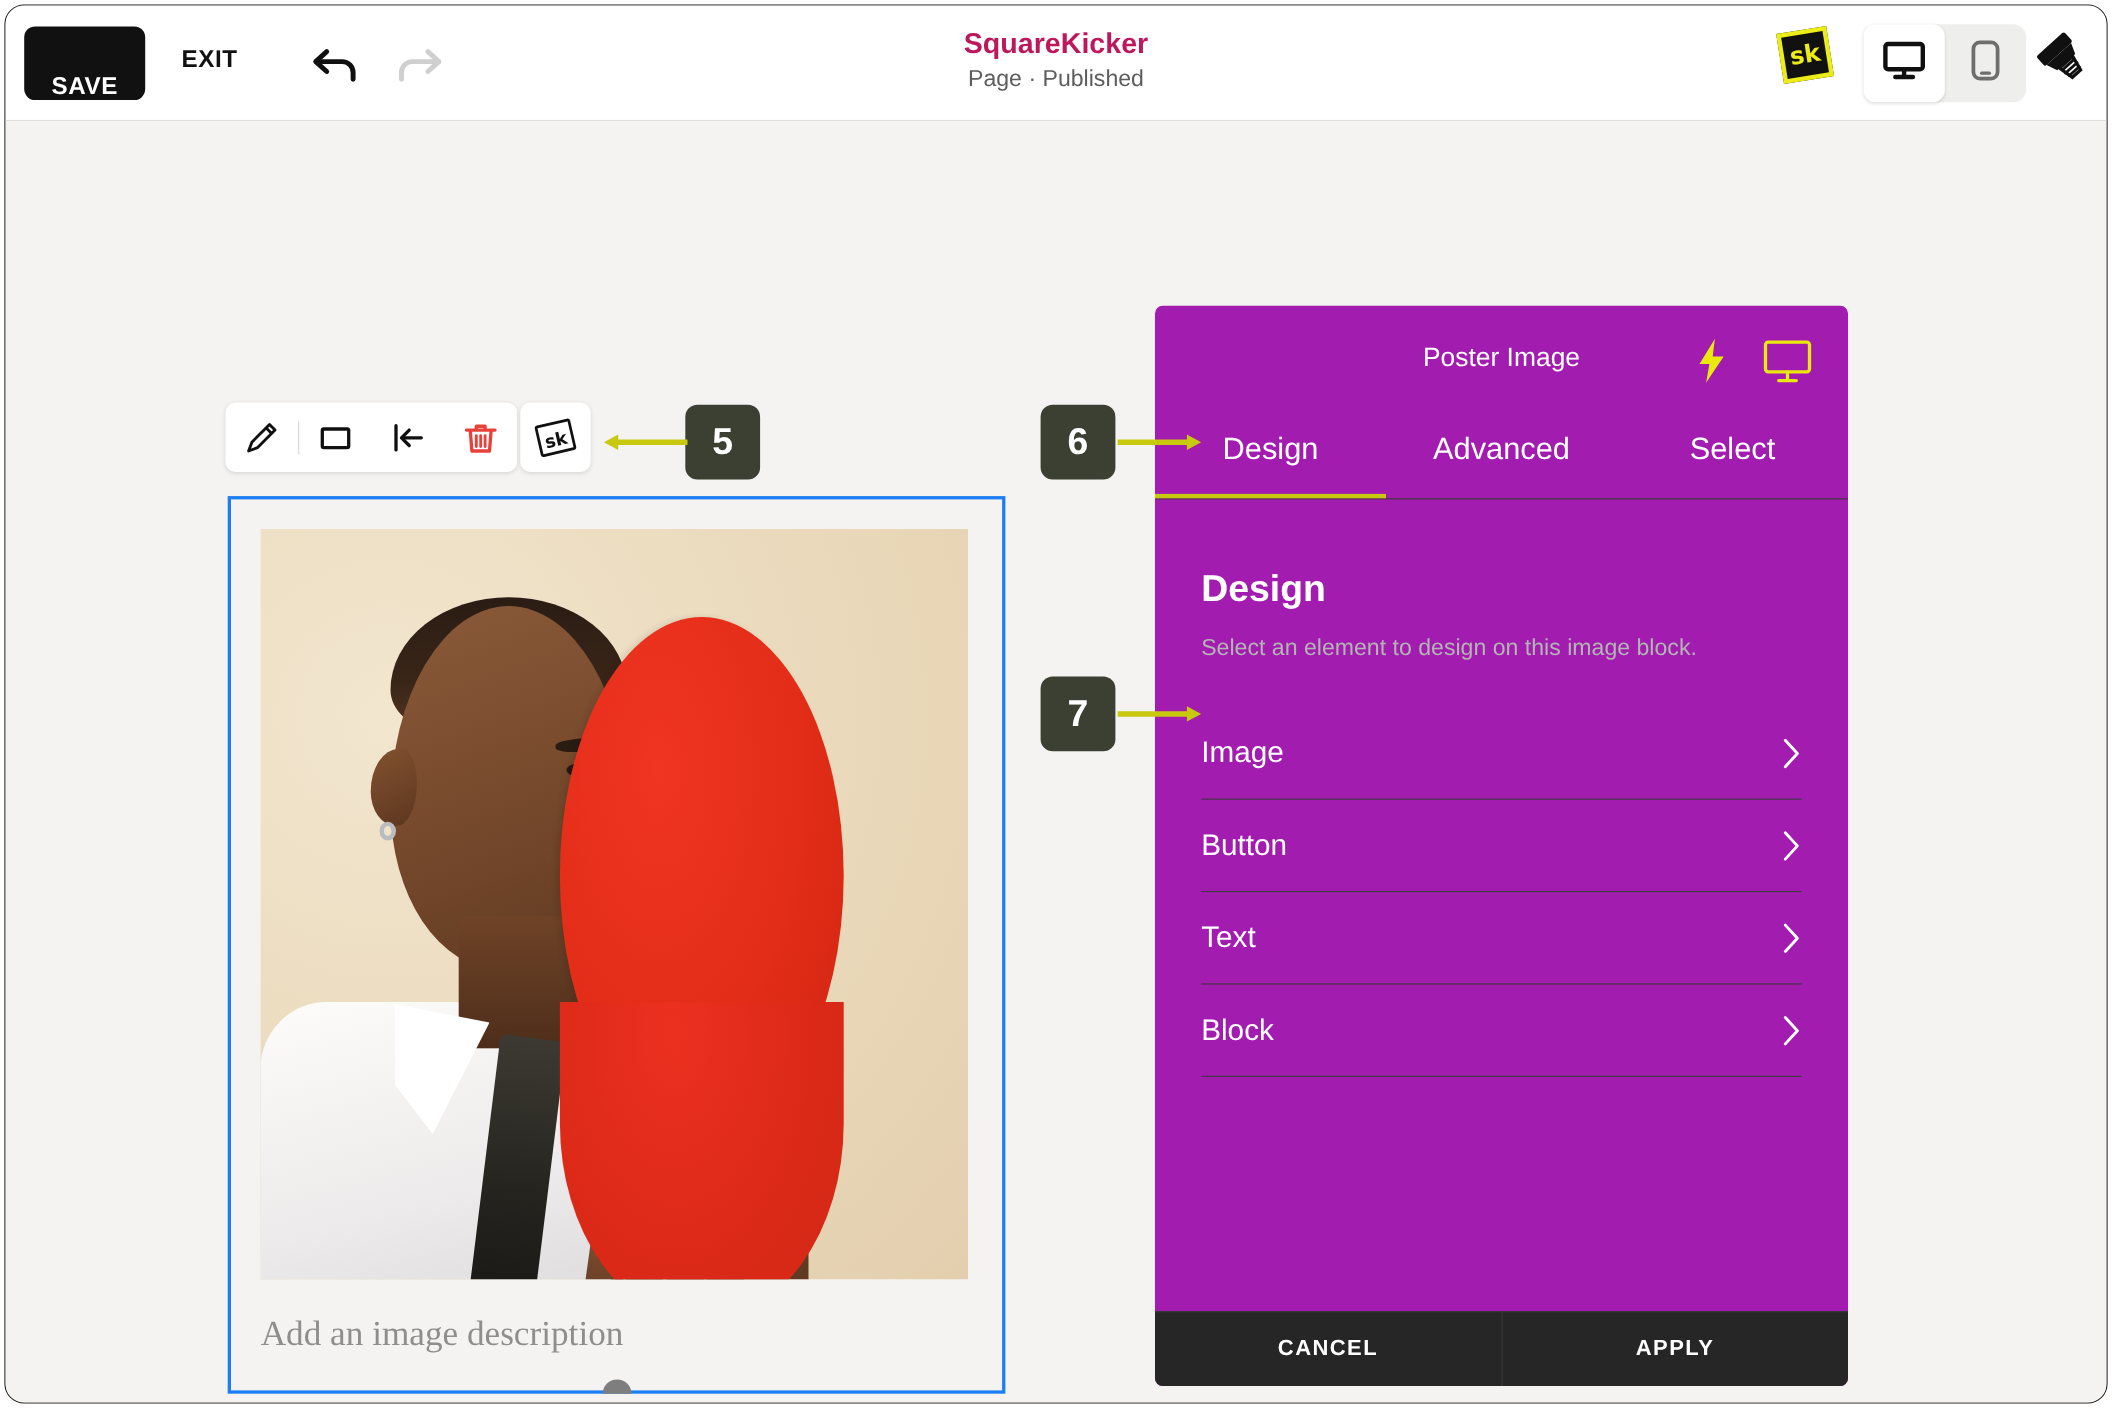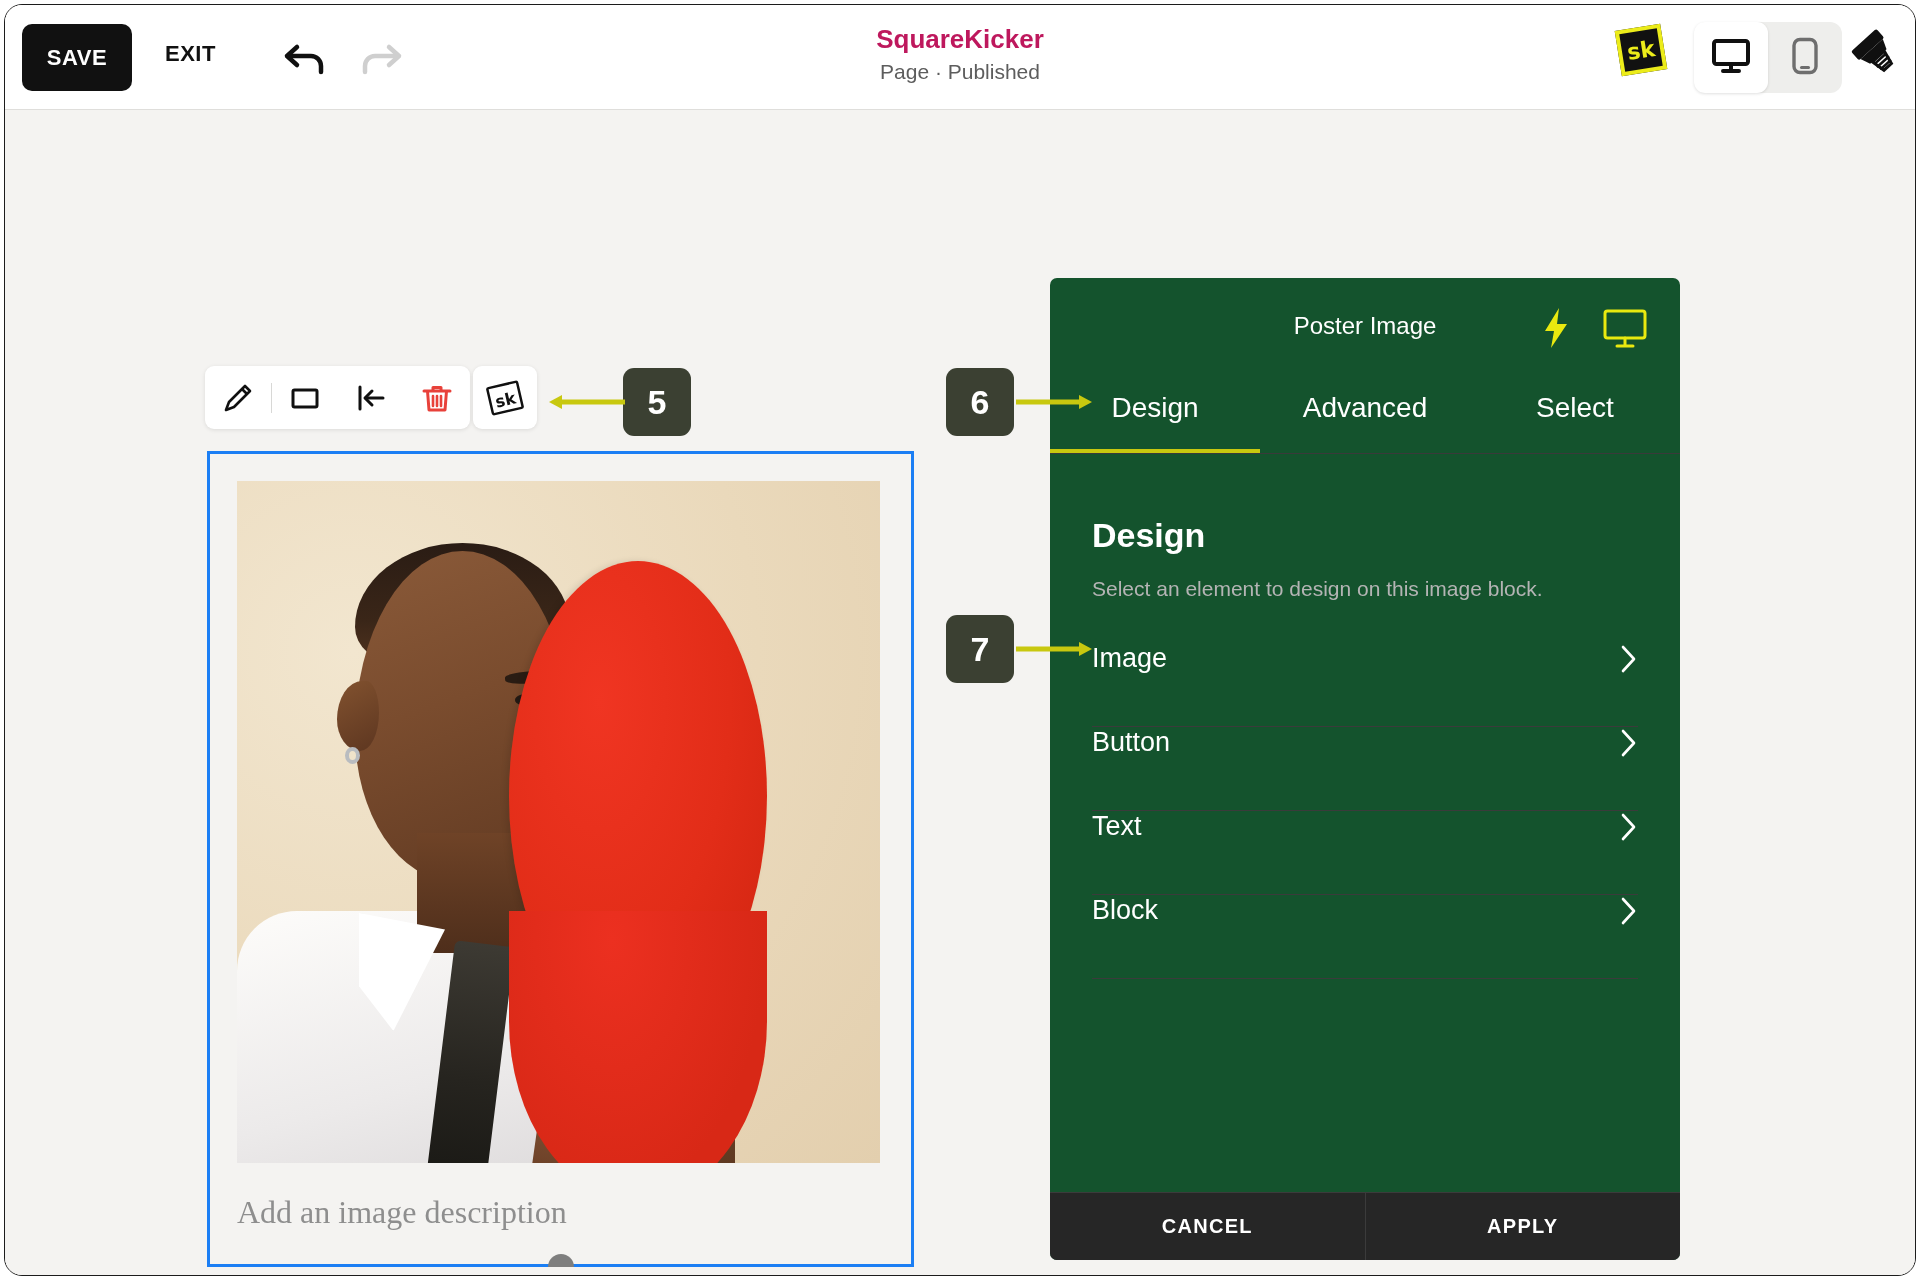--- a/index.html
+++ b/index.html
@@ -26,21 +26,21 @@
     position: absolute; left: 0; top: 0;
     width: 100%; height: 105px;
     background: #ffffff;
     border-bottom: 1.5px solid #dfdedb;
   }
   .save-btn {
     position: absolute; left: 17px; top: 19px;
     width: 110px; height: 67px;
     background: #111111; color: #ffffff;
     border-radius: 10px;
-    display: flex; align-items: center; justify-content: center;
+    display: flex; align-items: flex-end; justify-content: center;
     font-size: 22px; font-weight: bold; letter-spacing: 0.5px;
     cursor: pointer;
   }
   .exit-btn {
     position: absolute; left: 160px; top: 36px;
     font-size: 22px; font-weight: bold; color: #111111;
     letter-spacing: 0.5px; cursor: pointer;
   }
   .undo-btn { position: absolute; left: 276px; top: 30px; width: 52px; height: 48px; cursor: pointer; }
   .redo-btn { position: absolute; left: 348px; top: 30px; width: 52px; height: 48px; cursor: pointer; }
@@ -235,21 +235,21 @@
     width: 26px; height: 13px;
     background: #7e7e7e;
     border-radius: 13px 13px 0 0;
     cursor: ns-resize;
   }
 
   
   .sk-panel {
     position: absolute; left: 1045px; top: 168px;
     width: 630px; height: 982px;
-    background: #14532d;
+    background: #a21caf;
     border-radius: 7px;
     overflow: hidden;
   }
   .panel-head {
     position: relative; height: 108px;
   }
   .panel-title {
     position: absolute; left: 0; right: 0; top: 34px;
     text-align: center;
     color: #ffffff; font-size: 24px;
@@ -274,21 +274,21 @@
     background: #c8c80f;
   }
 
   .panel-body { position: relative; padding: 62px 42px 0 42px; }
   .body-title { color: #ffffff; font-size: 34px; font-weight: bold; }
   .body-sub { color: #b4b4b4; font-size: 21px; margin-top: 22px; }
 
   .opt-list { margin-top: 42px; }
   .opt-row {
     height: 84px;
-    display: flex; justify-content: space-between;
+    display: flex; align-items: center; justify-content: space-between;
     border-bottom: 1px solid #3b3b3b;
     cursor: pointer;
   }
   .opt-row:last-child { border-bottom: 1px solid #3b3b3b; }
   .opt-label { color: #ffffff; font-size: 27px; }
   .chev { width: 20px; height: 32px; }
 
   .panel-footer {
     position: absolute; left: 0; bottom: 0;
     width: 100%; height: 68px;

